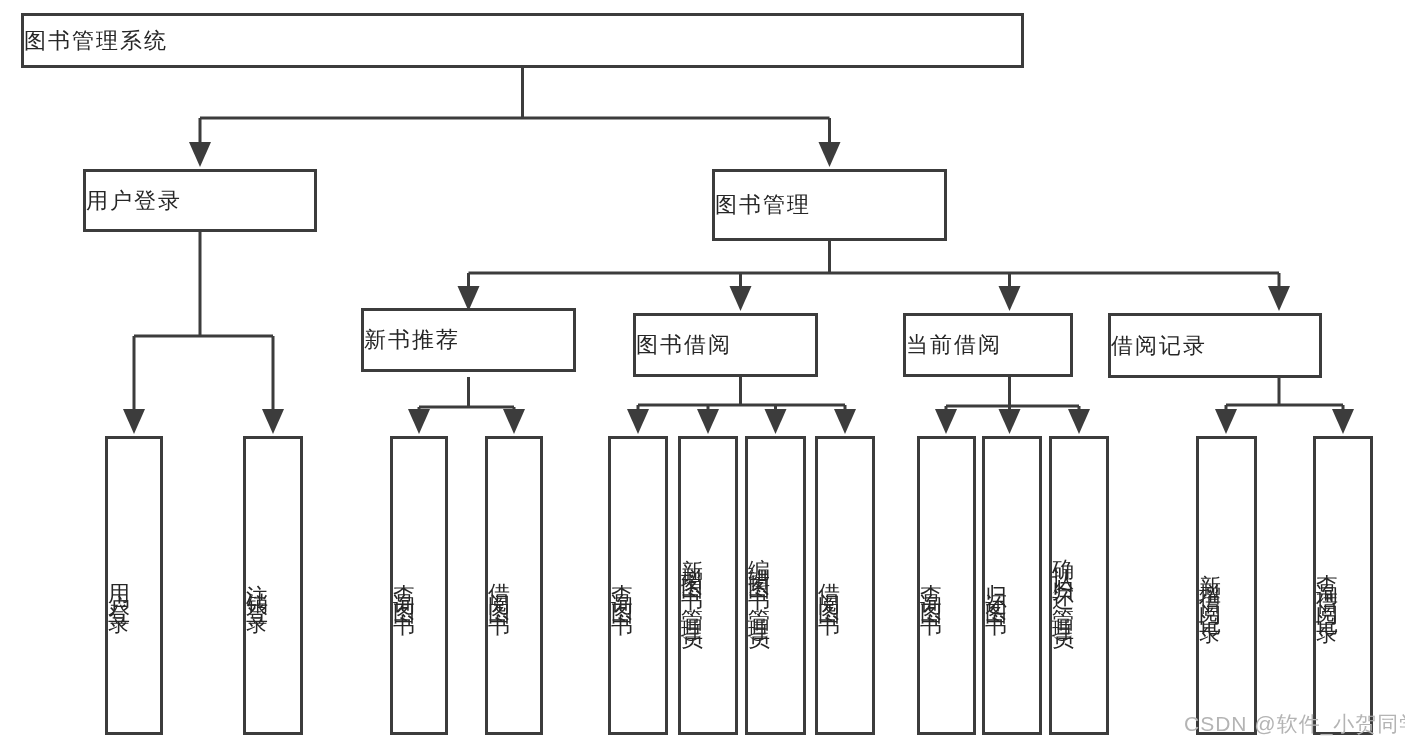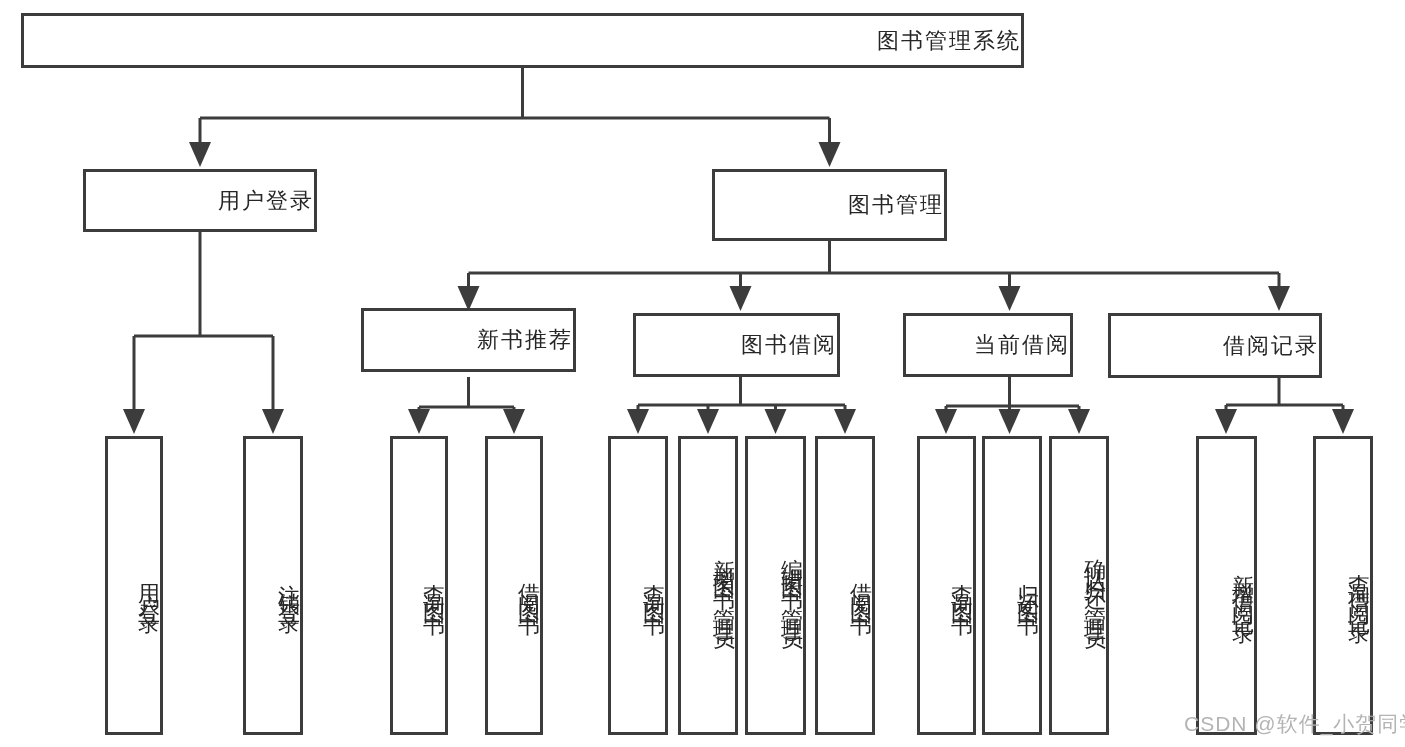--- a/index.html
+++ b/index.html
@@ -1,21 +1,21 @@
 <!DOCTYPE html>
 <html><head>
 <meta charset="utf-8">
 <style>
   html,body{margin:0;padding:0;background:#ffffff;}
   body{width:1405px;height:747px;overflow:hidden;
        font-family:"Liberation Sans","DejaVu Sans",sans-serif;}
   .canvas{position:relative;width:1405px;height:747px;background:#ffffff;}
   svg.connectors{position:absolute;left:0;top:0;z-index:1;}
   .box{position:absolute;box-sizing:border-box;background:#ffffff;
-       border:3px solid #3c3c3c;display:flex;align-items:center;justify-content:flex-end;
+       border:3px solid #3c3c3c;display:flex;align-items:center;justify-content:flex-start;
        z-index:2;color:#262626;}
   .box .label{font-size:22px;letter-spacing:2px;white-space:nowrap;color:#262626;}
   .vbox .label{writing-mode:vertical-rl;text-orientation:mixed;
                letter-spacing:10px;line-height:1;white-space:normal;}
   .watermark{position:absolute;left:1184px;top:710px;z-index:3;
              font-size:21px;color:#b4b4b4;letter-spacing:1px;white-space:nowrap;}
 </style>
 </head>
 <body>
 
@@ -68,21 +68,21 @@
   <div class="box" style="left:83px;top:169px;width:234px;height:63px">
     <span class="label">用户登录</span>
   </div>
   <div class="box" style="left:712px;top:169px;width:235px;height:72px">
     <span class="label">图书管理</span>
   </div>
 
   <div class="box" style="left:361px;top:308px;width:215px;height:64px">
     <span class="label">新书推荐</span>
   </div>
-  <div class="box" style="left:633px;top:313px;width:207px;height:64px">
+  <div class="box" style="left:633px;top:313px;width:185px;height:64px">
     <span class="label">图书借阅</span>
   </div>
   <div class="box" style="left:903px;top:313px;width:170px;height:64px">
     <span class="label">当前借阅</span>
   </div>
   <div class="box" style="left:1108px;top:313px;width:214px;height:65px">
     <span class="label">借阅记录</span>
   </div>
 
   <div class="box vbox" style="left:105px;top:436px;width:58px;height:299px">

